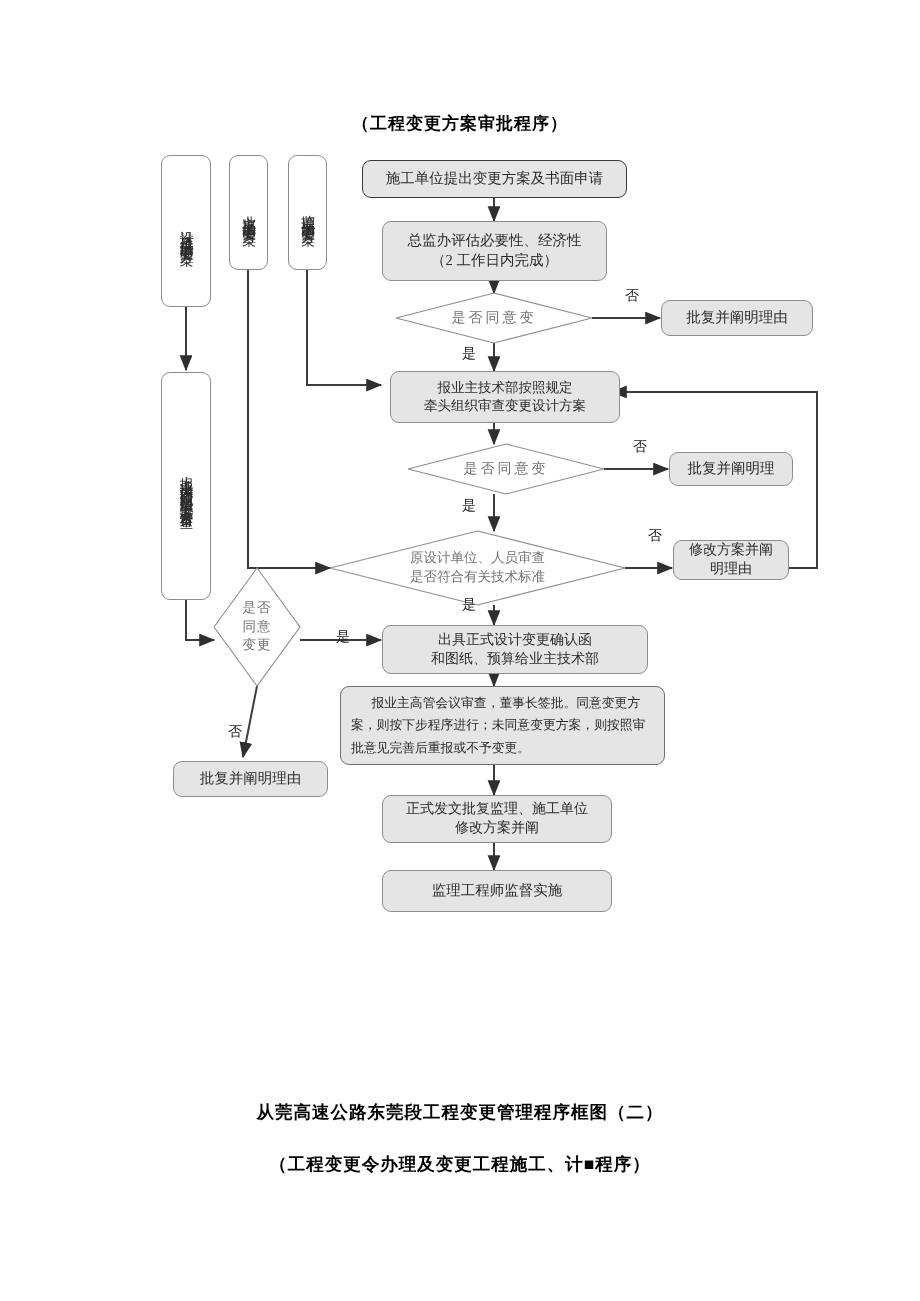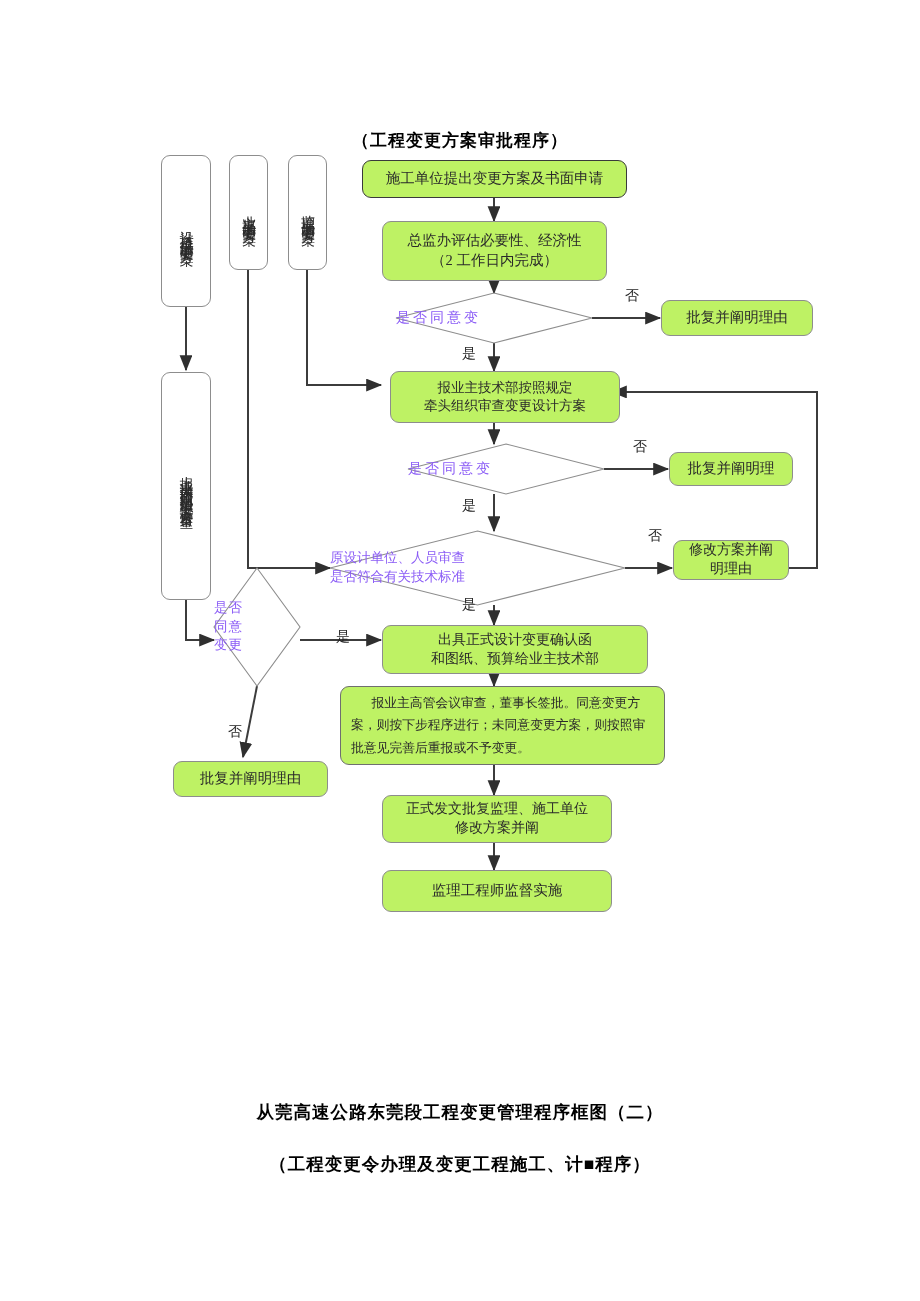--- a/index.html
+++ b/index.html
@@ -8,56 +8,56 @@
 
   .stage{position:absolute;left:0;top:0;width:920px;height:1301px;}
 
   
   .title-main{position:absolute;text-align:center;
      font-family:"Liberation Sans","DejaVu Sans",sans-serif;
      font-weight:700;color:#000;letter-spacing:1px;}
 
   
   .node{position:absolute;box-sizing:border-box;
-        border:1px solid #8d8d8d;background:#bef264;
+        border:1px solid #8d8d8d;background:#e5e5e5;
         display:flex;align-items:center;justify-content:center;
         text-align:center;color:#2a2a2a;line-height:1.35;}
   .node.round{border-radius:9px;}
   .node.sharp{border-radius:9px;border-color:#6f6f6f;}
   .node.strong{border:1.6px solid #3a3a3a;border-radius:9px;}
 
   
   .vnode{position:absolute;box-sizing:border-box;border:1px solid #8d8d8d;
          border-radius:9px;background:#fff;color:#2a2a2a;
          display:flex;align-items:center;justify-content:center;}
   .vnode .vtext{writing-mode:vertical-rl;text-orientation:upright;
          letter-spacing:2px;line-height:1.18;text-align:center;}
 
   
   .diamond{position:absolute;}
   .diamond svg{position:absolute;left:0;top:0;overflow:visible;}
   .diamond .dlabel{position:absolute;left:0;top:0;width:100%;height:100%;
-        display:flex;align-items:center;justify-content:flex-start;
-        text-align:center;line-height:1.4;color:#8b5cf6;}
+        display:flex;align-items:center;justify-content:center;
+        text-align:center;line-height:1.4;color:#737373;}
   .diamond .dlabel.spaced{letter-spacing:3px;}
 
   
   .elabel{position:absolute;color:#222;
           font-family:"Liberation Serif","DejaVu Serif",serif;}
 
   
   .wires{position:absolute;left:0;top:0;width:920px;height:1301px;
          pointer-events:none;}
 </style>
 </head>
 <body>
 
 <div class="stage">
 
-  <div class="title-main" style="left:230px;top:129px;width:460px;font-size:17px;">（工程变更方案审批程序）</div>
+  <div class="title-main" style="left:230px;top:112px;width:460px;font-size:17px;">（工程变更方案审批程序）</div>
 
   <svg class="wires" viewBox="0 0 920 1301" width="920" height="1301">
     <defs>
       <marker id="ah" markerWidth="9" markerHeight="9" refX="7.4" refY="3.2" orient="auto" markerUnits="strokeWidth">
         <path d="M0,0 L8,3.2 L0,6.4 z" fill="#2f2f2f"></path>
       </marker>
       <marker id="ahs" markerWidth="8" markerHeight="8" refX="6.8" refY="2.9" orient="auto" markerUnits="strokeWidth">
         <path d="M0,0 L7.4,2.9 L0,5.8 z" fill="#2f2f2f"></path>
       </marker>
     </defs>

